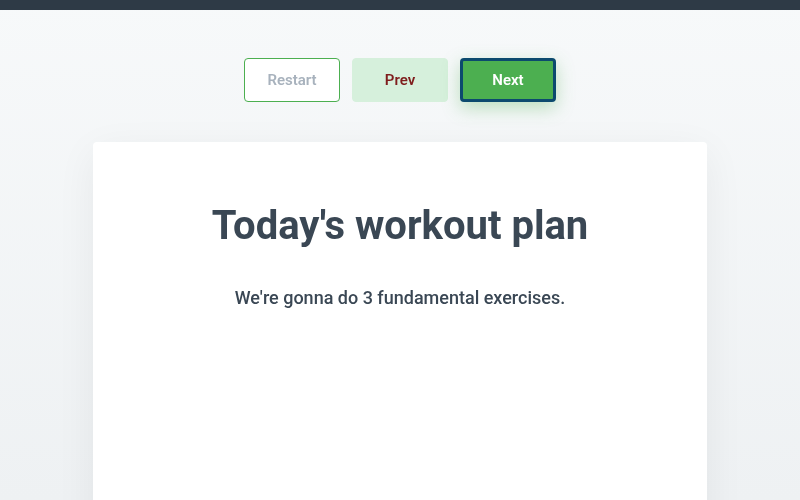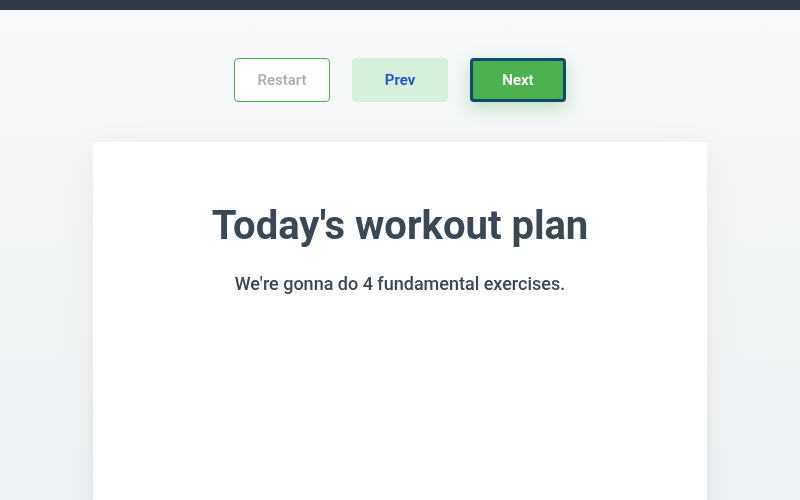--- a/index.html
+++ b/index.html
@@ -15,42 +15,42 @@
       overflow: hidden;
     }
     .topbar {
       width: 100%;
       height: 10px;
       background: #2e3a46;
     }
     .button-row {
       display: flex;
       justify-content: center;
-      gap: 22px;
+      gap: 12px;
       padding-top: 48px;
       padding-bottom: 40px;
     }
     .btn {
       min-width: 96px;
       padding: 10px 22px;
       font-size: 15px;
       font-weight: 600;
       border-radius: 4px;
       cursor: pointer;
       font-family: inherit;
       border: 1px solid transparent;
     }
     .btn-restart {
       background: #ffffff;
       border: 1px solid #4caf50;
       color: #a8b2bd;
     }
     .btn-prev {
       background: #d6f0dc;
-      color: #1d4ed8;
+      color: #7f1d1d;
       border: 1px solid #d6f0dc;
     }
     .btn-next {
       background: #4caf50;
       color: #ffffff;
       border: 3px solid #0c4a6e;
       box-shadow: 0 6px 18px rgba(76, 175, 80, 0.35);
     }
     .card {
       background: #ffffff;
@@ -59,35 +59,35 @@
       min-height: 400px;
       border-radius: 4px;
       box-shadow: 0 10px 40px rgba(0,0,0,0.06);
       padding: 60px 40px 40px 40px;
       text-align: center;
     }
     .card-title {
       font-size: 40px;
       font-weight: 700;
       color: #3a4754;
-      margin-bottom: 24px;
+      margin-bottom: 38px;
     }
     .card-subtitle {
       font-size: 18px;
       font-weight: 500;
       color: #3a4754;
     }
   </style>
 </head>
 <body>
 
 <div class="topbar"></div>
 
 <div class="button-row">
   <button class="btn btn-restart">Restart</button>
   <button class="btn btn-prev">Prev</button>
   <button class="btn btn-next">Next</button>
 </div>
 
 <div class="card">
   <h1 class="card-title">Today's workout plan</h1>
-  <p class="card-subtitle">We're gonna do 4 fundamental exercises.</p>
+  <p class="card-subtitle">We're gonna do 3 fundamental exercises.</p>
 </div>
 
 </body></html>

